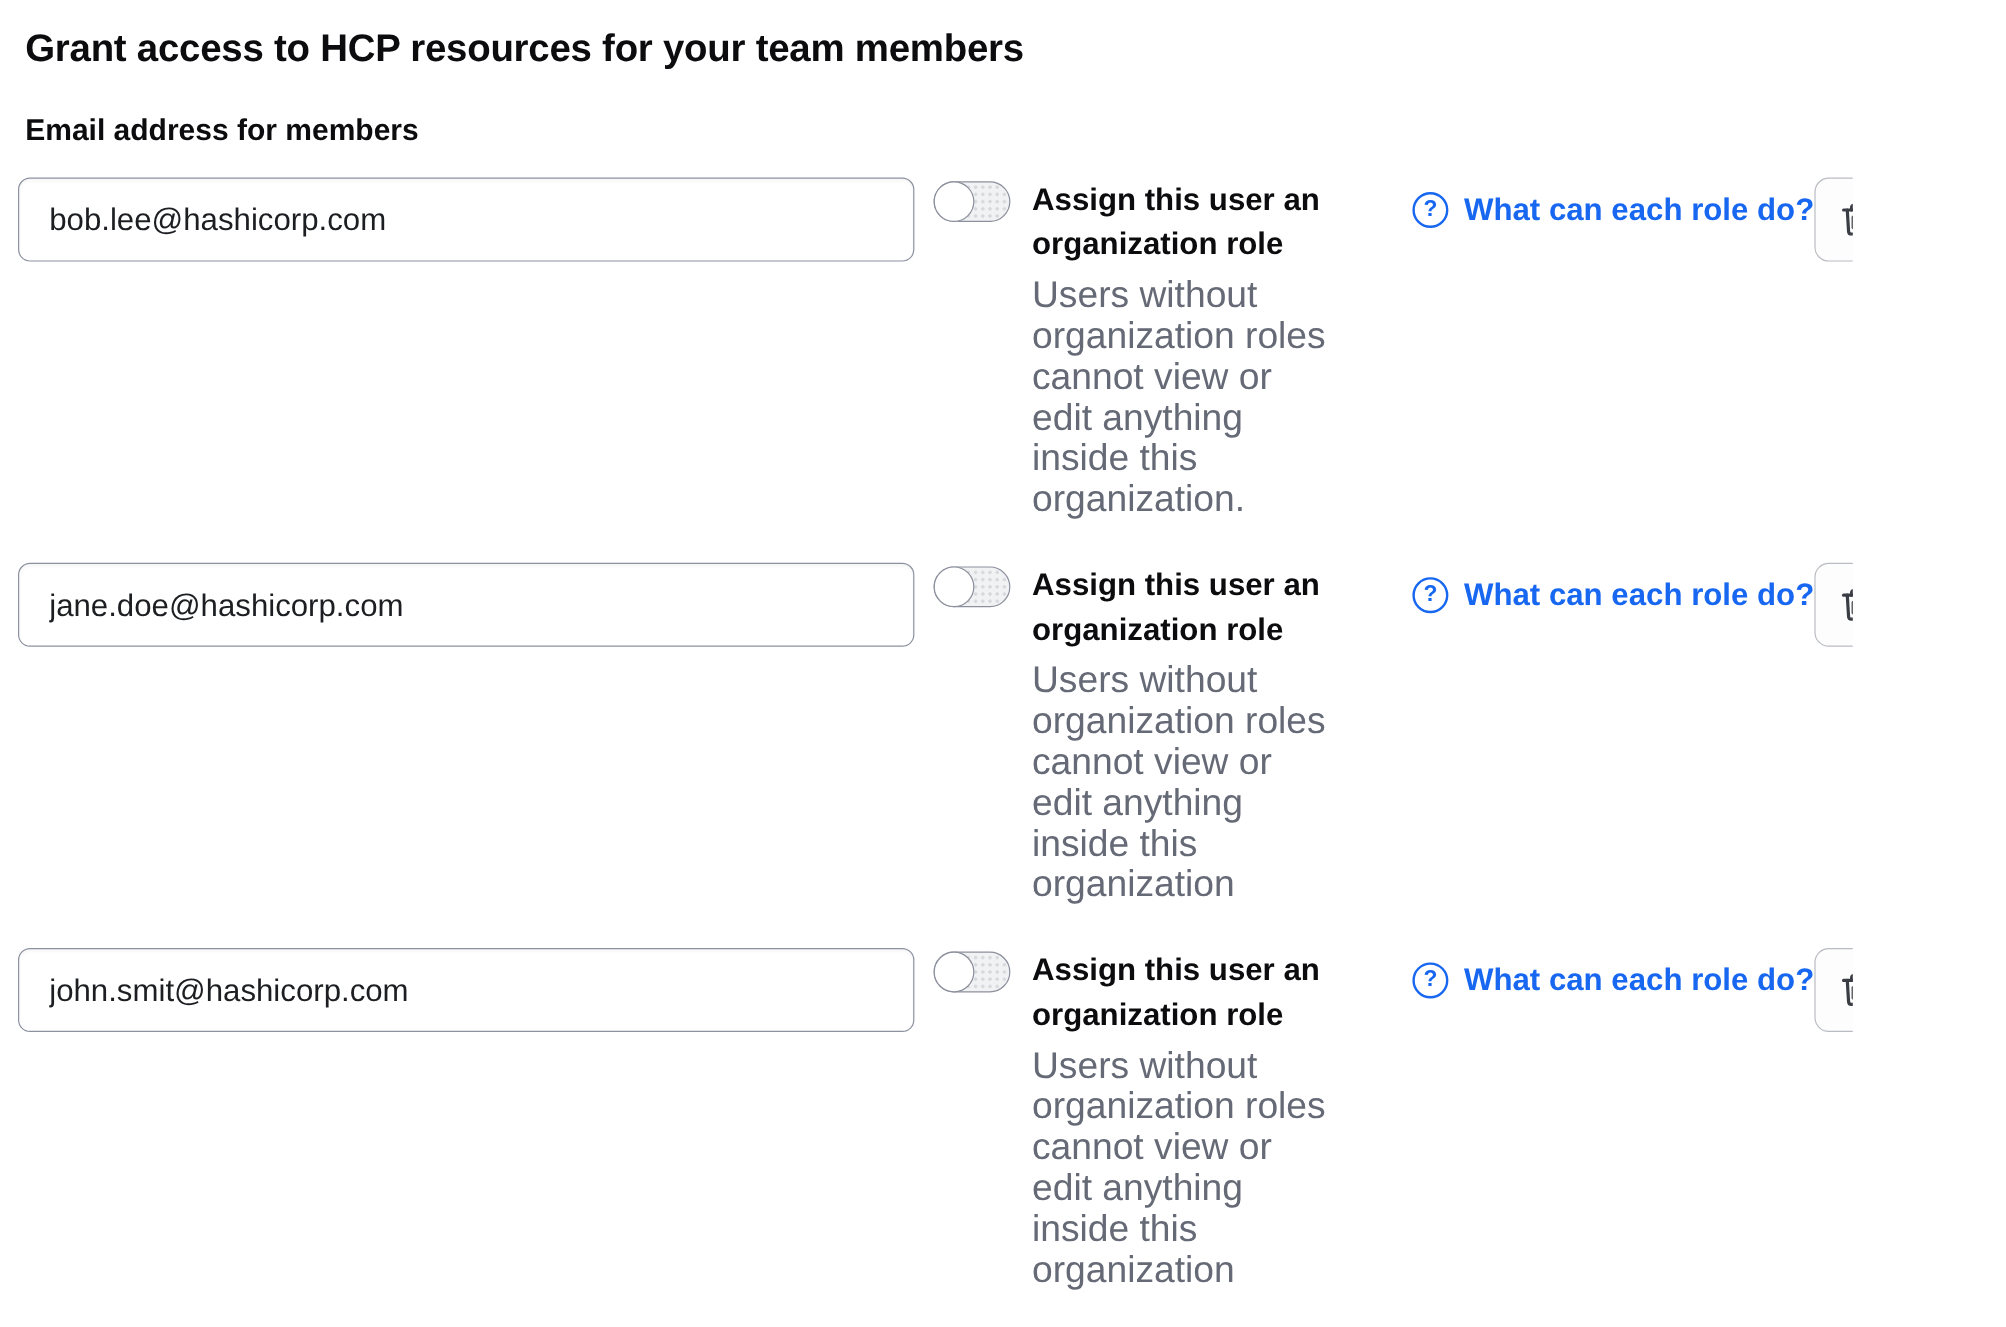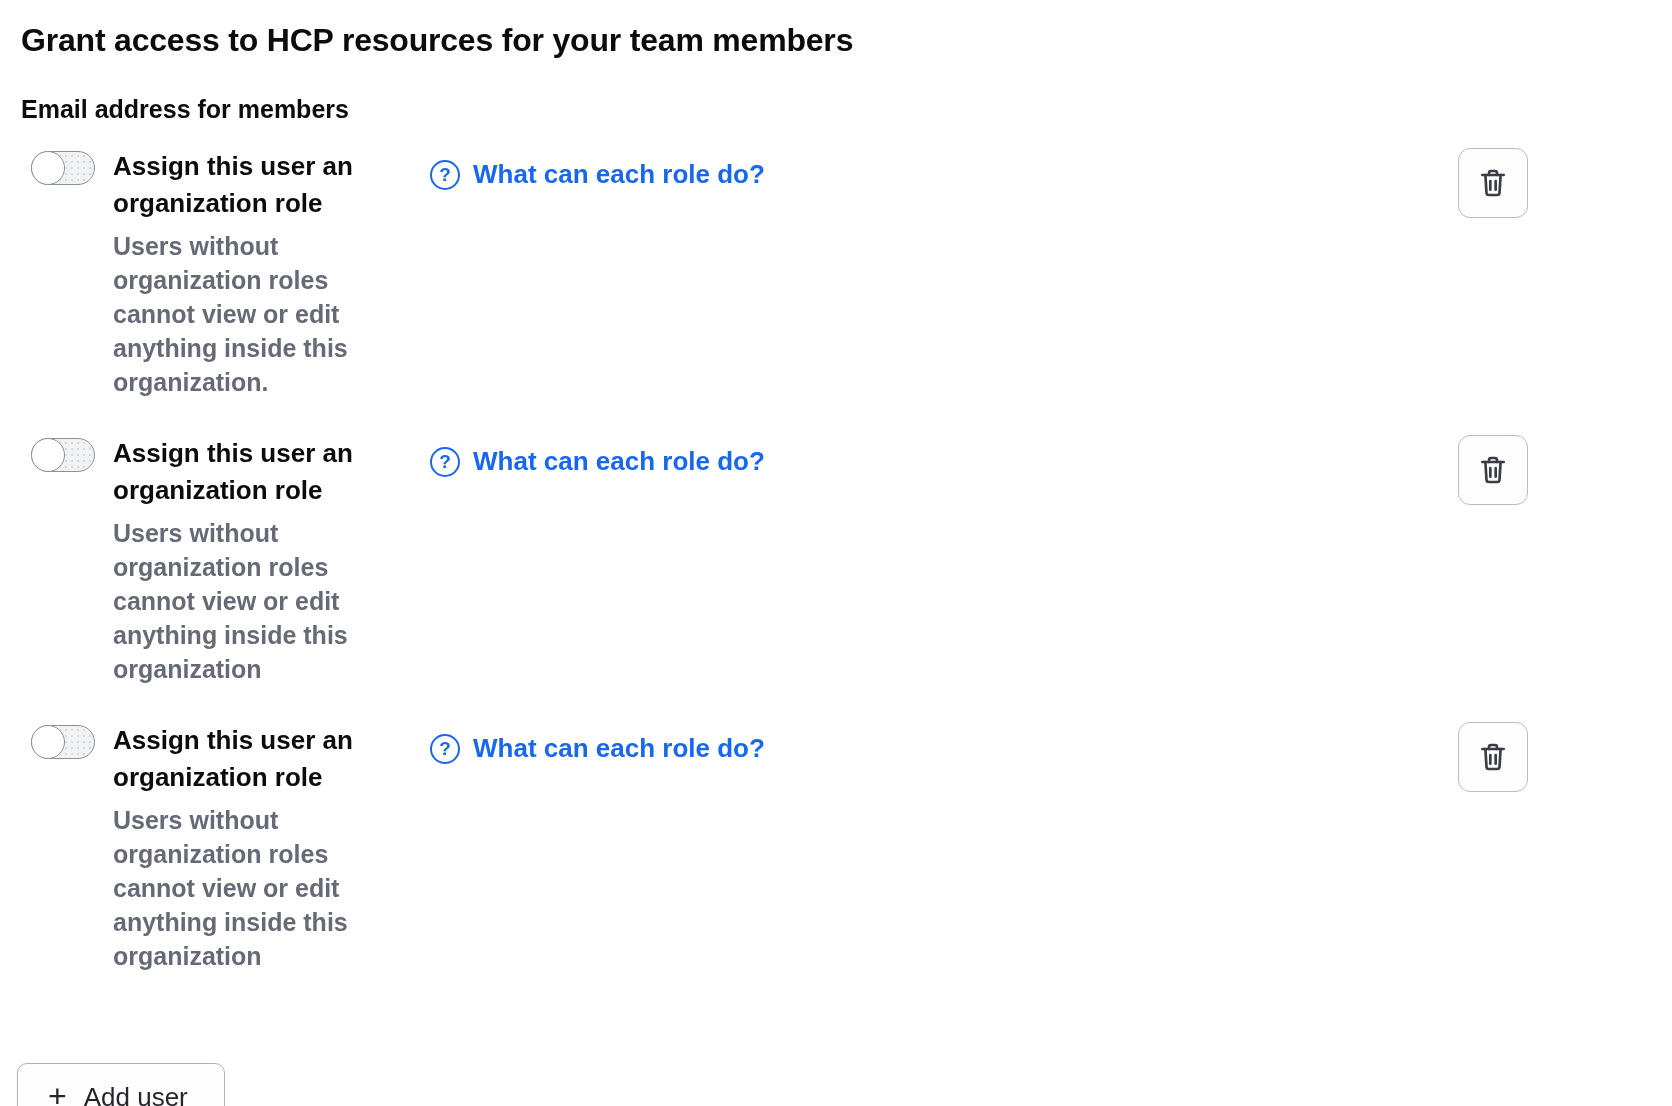--- a/index.html
+++ b/index.html
@@ -81,24 +81,23 @@
   }
   .role-heading {
     font-size: 26px;
     font-weight: 700;
     line-height: 37px;
     color: #0c0c0e;
   }
   .role-desc {
     margin-top: 7px;
     max-width: 252px;
-    font-size: 25px;
+    font-size: 31px;
     line-height: 34px;
     color: #656a76;
-    font-weight: bold;
   }
   .help-col {
     flex: none;
     display: flex;
     align-items: center;
     margin-left: 15px;
     margin-top: 11px;
     white-space: nowrap;
     cursor: pointer;
     text-decoration: none;
@@ -166,20 +165,21 @@
 <body>
 
 <div class="page">
 
   <h1 class="page-title">Grant access to HCP resources for your team members</h1>
 
   <div class="field-label">Email address for members</div>
 
   
   <div class="invite-row">
+    <input class="email-input" type="text" value="bob.lee@hashicorp.com" style="">
     <div class="toggle">
       <div class="toggle-knob"></div>
     </div>
     <div class="role-col">
       <div class="role-heading">Assign this user an organization role</div>
       <div class="role-desc">Users without organization roles cannot view or edit anything inside this organization.</div>
     </div>
     <a class="help-col">
       <span class="help-icon">?</span>
       <span class="help-text">What can each role do?</span>
@@ -190,20 +190,21 @@
         <path d="M9 6V4.6c0-.9.7-1.6 1.6-1.6h2.8c.9 0 1.6.7 1.6 1.6V6"></path>
         <path d="M6.3 6l.8 13.3c.05.95.84 1.7 1.8 1.7h6.2c.96 0 1.75-.75 1.8-1.7L17.7 6"></path>
         <path d="M10 10.5v6.5"></path>
         <path d="M14 10.5v6.5"></path>
       </svg>
     </button>
   </div>
 
   
   <div class="invite-row">
+    <input class="email-input" type="text" value="jane.doe@hashicorp.com" style="">
     <div class="toggle">
       <div class="toggle-knob"></div>
     </div>
     <div class="role-col">
       <div class="role-heading">Assign this user an organization role</div>
       <div class="role-desc">Users without organization roles cannot view or edit anything inside this organization</div>
     </div>
     <a class="help-col">
       <span class="help-icon">?</span>
       <span class="help-text">What can each role do?</span>
@@ -214,20 +215,21 @@
         <path d="M9 6V4.6c0-.9.7-1.6 1.6-1.6h2.8c.9 0 1.6.7 1.6 1.6V6"></path>
         <path d="M6.3 6l.8 13.3c.05.95.84 1.7 1.8 1.7h6.2c.96 0 1.75-.75 1.8-1.7L17.7 6"></path>
         <path d="M10 10.5v6.5"></path>
         <path d="M14 10.5v6.5"></path>
       </svg>
     </button>
   </div>
 
   
   <div class="invite-row">
+    <input class="email-input" type="text" value="john.smit@hashicorp.com" style="">
     <div class="toggle">
       <div class="toggle-knob"></div>
     </div>
     <div class="role-col">
       <div class="role-heading">Assign this user an organization role</div>
       <div class="role-desc">Users without organization roles cannot view or edit anything inside this organization</div>
     </div>
     <a class="help-col">
       <span class="help-icon">?</span>
       <span class="help-text">What can each role do?</span>

